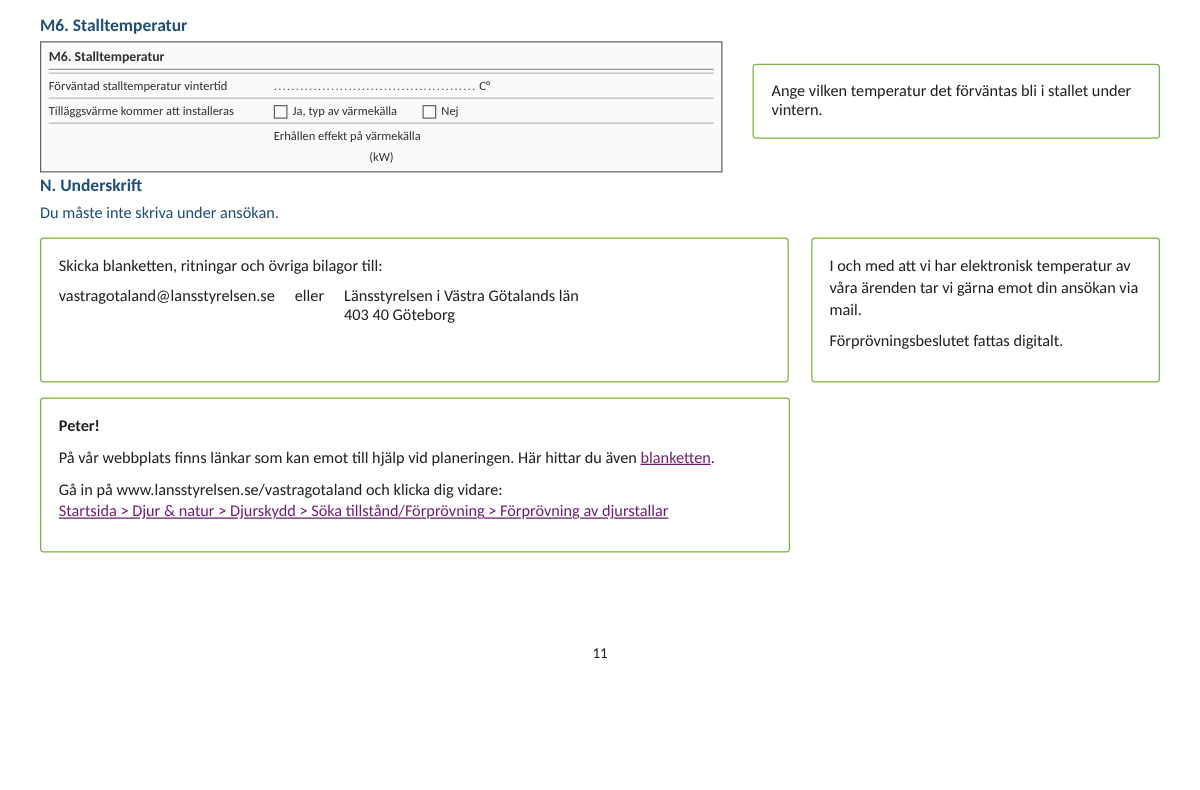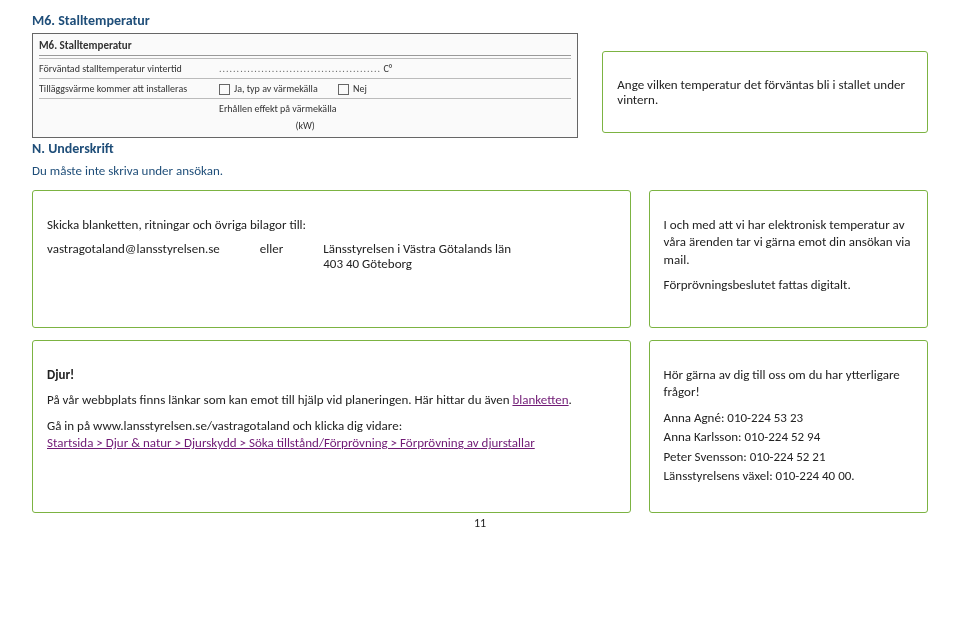--- a/index.html
+++ b/index.html
@@ -7,21 +7,21 @@
 .h-sec{color:#1f4e79;font-weight:bold;font-size:14px;margin-bottom:4px}
 .row1{display:flex;gap:24px;align-items:flex-start}
 .form-img{border:1px solid #666;width:540px;background:#fafafa;padding:4px 6px;font-size:10px;color:#333;line-height:1.5}
 .form-img .ftitle{font-weight:bold;font-size:11px;border-bottom:1px solid #999;margin-bottom:2px}
 .form-img .frow{display:flex;border-top:1px solid #bbb;padding:2px 0}
 .form-img .cell1{width:180px}
 .form-img .cell2{flex:1}
 .form-img .dots{letter-spacing:1px;color:#666}
 .form-img .cb{display:inline-block;width:9px;height:9px;border:1px solid #666;margin-right:4px;vertical-align:middle}
 .form-img .rt{text-align:center}
-.box{border:1.5px solid #7cb342;border-radius:3px;padding:25px 14px;box-sizing:border-box}
+.box{border:1.5px solid #7cb342;border-radius:3px;padding:14px 14px;box-sizing:border-box}
 .box-small{width:330px;margin-top:18px}
 .h-und{color:#1f4e79;font-weight:bold;font-size:14px;margin-top:2px}
 .undtext{color:#1f4e79;margin-top:6px;font-size:13px}
 .row2{display:flex;gap:18px;margin-top:12px}
 .leftwide{width:600px}
 .rightnarrow{width:280px}
 .leftwide p,.rightnarrow p,.box p{margin:0 0 8px 0;line-height:1.35}
 .bold{font-weight:bold}
 a,.link{color:#701a75;text-decoration:underline}
 .pagenum{position:absolute;bottom:6px;left:50%;transform:translateX(-50%);font-size:12px}
@@ -59,49 +59,42 @@
       <span>Ange vilken temperatur det förväntas bli i stallet under vintern.</span>
     </div>
   </div>
 
   <div class="h-und">N. Underskrift</div>
   <div class="undtext">Du måste inte skriva under ansökan.</div>
 
   <div class="row2">
     <div class="box leftwide">
       <p>Skicka blanketten, ritningar och övriga bilagor till:</p>
-      <div style="display:flex;gap:40px">
+      <div style="display:flex;gap:16px">
         <span>vastragotaland@lansstyrelsen.se</span>
         <span>eller</span>
         <span>
           <span>Länsstyrelsen i Västra Götalands län</span><br>
           <span>403 40 Göteborg</span>
         </span>
       </div>
     </div>
     <div class="box rightnarrow">
       <p>I och med att vi har elektronisk temperatur av våra ärenden tar vi gärna emot din ansökan via mail.</p>
       <p>Förprövningsbeslutet fattas digitalt.</p>
     </div>
   </div>
 
   <div class="row2">
     <div class="box leftwide">
-      <p class="bold">Djur!</p>
+      <p class="bold">Peter!</p>
       <p>
         <span>På vår webbplats finns länkar som kan emot till hjälp vid planeringen. Här hittar du även </span><span class="link">blanketten</span><span>.</span>
       </p>
       <p>
         <span>Gå in på www.lansstyrelsen.se/vastragotaland och klicka dig vidare:</span><br>
         <span class="link">Startsida &gt; Djur &amp; natur &gt; Djurskydd &gt; Söka tillstånd/Förprövning &gt; Förprövning av djurstallar</span>
       </p>
     </div>
-    <div class="box rightnarrow">
-      <p>Hör gärna av dig till oss om du har ytterligare frågor!</p>
-      <p style="margin-bottom:2px">Anna Agné: 010-224 53 23</p>
-      <p style="margin-bottom:2px">Anna Karlsson: 010-224 52 94</p>
-      <p style="margin-bottom:2px">Peter Svensson: 010-224 52 21</p>
-      <p style="margin-bottom:2px">Länsstyrelsens växel: 010-224 40 00.</p>
-    </div>
   </div>
 
   <div class="pagenum">11</div>
 </div>
 
 </body></html>

